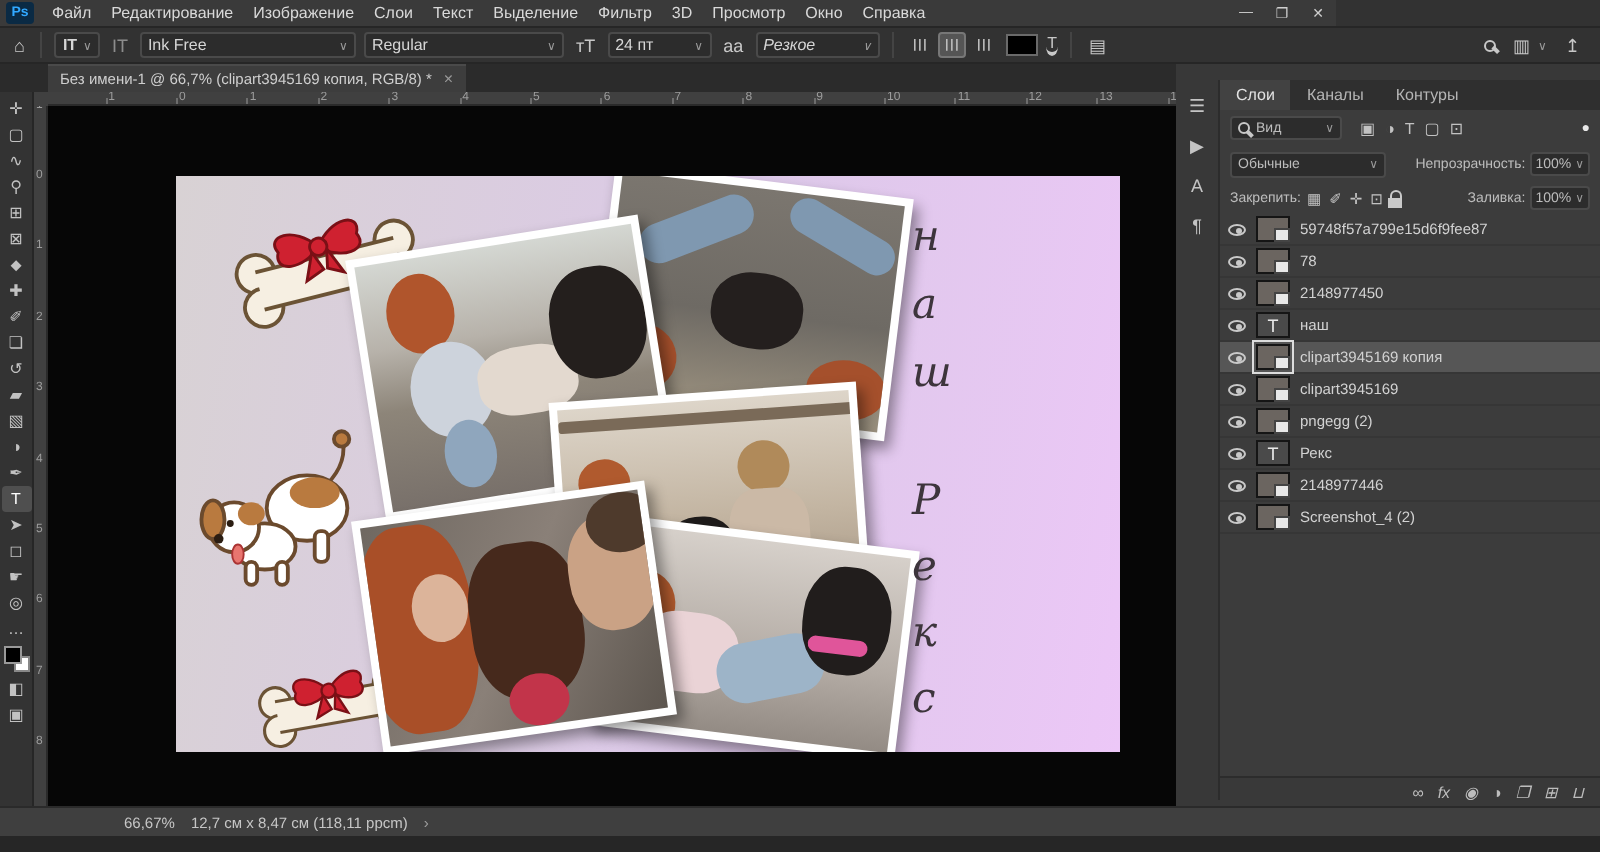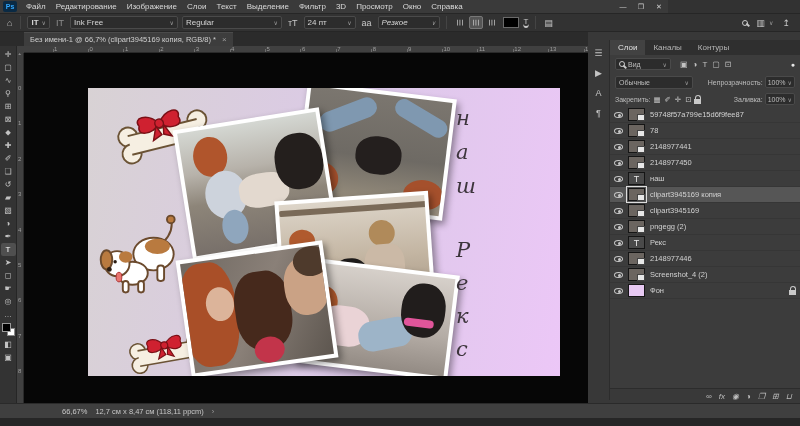--- a/index.html
+++ b/index.html
@@ -466,25 +466,20 @@
             <span class="layer-name">59748f57a799e15d6f9fee87</span>
           </div>
           <div class="layer-row">
             <span class="eye"></span>
             <span class="thumb smart"></span>
             <span class="layer-name">78</span>
           </div>
           <div class="layer-row">
             <span class="eye"></span>
             <span class="thumb smart"></span>
-            <span class="layer-name">2148977441</span>
-          </div>
-          <div class="layer-row">
-            <span class="eye"></span>
-            <span class="thumb smart"></span>
             <span class="layer-name">2148977450</span>
           </div>
           <div class="layer-row">
             <span class="eye"></span>
             <span class="thumb texty">T</span>
             <span class="layer-name">наш</span>
           </div>
           <div class="layer-row selected">
             <span class="eye"></span>
             <span class="thumb smart"></span>
@@ -507,26 +502,20 @@
           </div>
           <div class="layer-row">
             <span class="eye"></span>
             <span class="thumb smart"></span>
             <span class="layer-name">2148977446</span>
           </div>
           <div class="layer-row">
             <span class="eye"></span>
             <span class="thumb smart"></span>
             <span class="layer-name">Screenshot_4 (2)</span>
-          </div>
-          <div class="layer-row">
-            <span class="eye"></span>
-            <span class="thumb bgfill"></span>
-            <span class="layer-name">Фон</span>
-            <span class="lockicon row-lock"></span>
           </div>
         </div>
       <div id="panel-spacer"></div>
       <div id="panel-bottom">
           <span class="pb-icon">∞</span>
           <span class="pb-icon">fx</span>
           <span class="pb-icon">◉</span>
           <span class="pb-icon">◑</span>
           <span class="pb-icon">❐</span>
           <span class="pb-icon">⊞</span>

